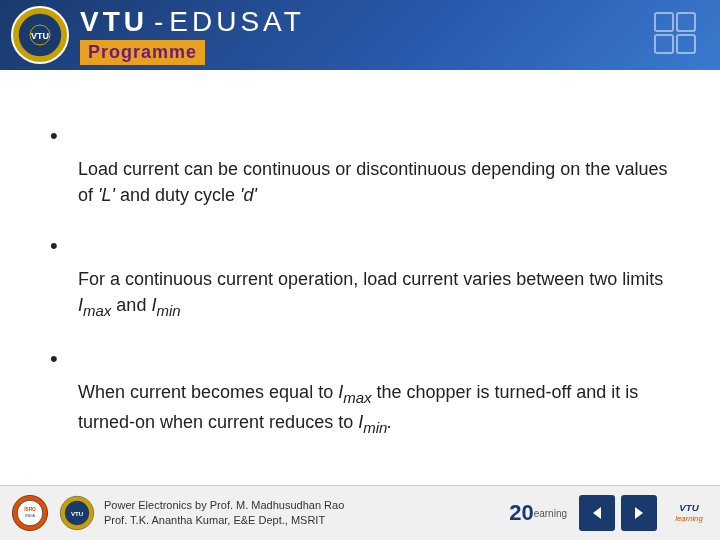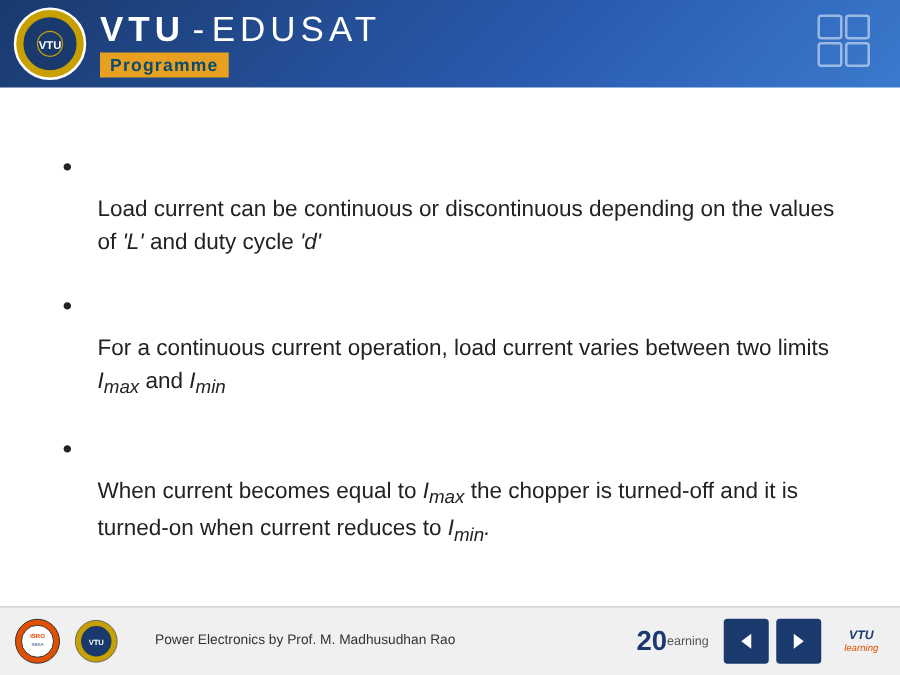--- a/index.html
+++ b/index.html
@@ -45,22 +45,22 @@
     .header-vtu {
       color: #ffffff;
       font-size: 28px;
       font-weight: bold;
       letter-spacing: 4px;
       font-family: Arial, sans-serif;
     }
 
     .header-programme {
       background: #e8a020;
-      color: #0c4a6e;
-      font-size: 14px;
+      color: #701a75;
+      font-size: 18px;
       font-weight: bold;
       padding: 2px 8px;
       letter-spacing: 1px;
       margin-top: 2px;
       display: inline-block;
     }
 
     .header-edusat {
       color: #ffffff;
       font-size: 28px;
@@ -152,21 +152,20 @@
 
     .footer-text-block {
       display: flex;
       flex-direction: column;
       font-size: 11px;
       color: #333;
     }
 
     .footer-text-block span {
       line-height: 1.4;
-      margin-left: 20px;
     }
 
     .footer-controls {
       display: flex;
       align-items: center;
       gap: 6px;
     }
 
     .footer-page-num {
       display: flex;
@@ -283,20 +282,21 @@
     </svg>
 
     <svg width="38" height="38" viewBox="0 0 50 50" xmlns="http://www.w3.org/2000/svg">
       <circle cx="25" cy="25" r="22" fill="#c8a000" stroke="#666" stroke-width="1"></circle>
       <circle cx="25" cy="25" r="16" fill="#1a3a6e"></circle>
       <text x="25" y="29" text-anchor="middle" fill="#ffffff" font-size="8" font-weight="bold">VTU</text>
     </svg>
 
     <div class="footer-text-block">
       <span>Power Electronics by Prof. M. Madhusudhan Rao</span>
+      <span>Prof. T.K. Anantha Kumar,  E&amp;E Dept., MSRIT</span>
     </div>
   </div>
 
   <div class="footer-controls">
 
     <div class="footer-page-num">
       <span class="page-number-big">20</span>
       <span class="page-label-small">earning</span>
     </div>
 

